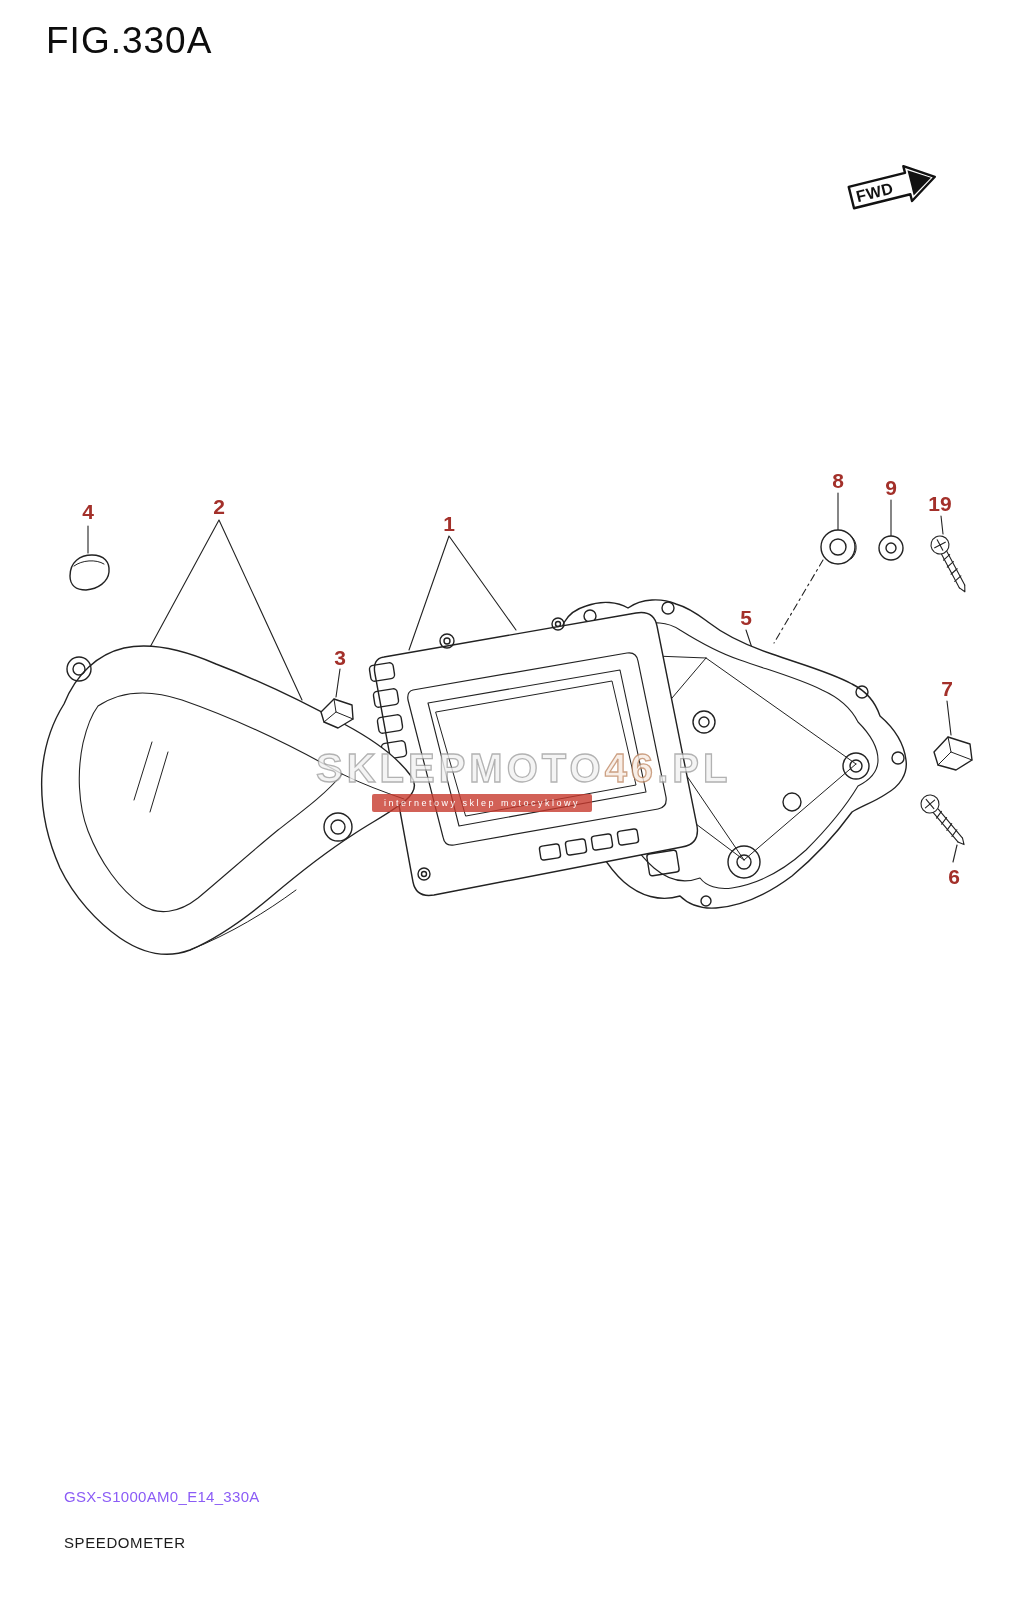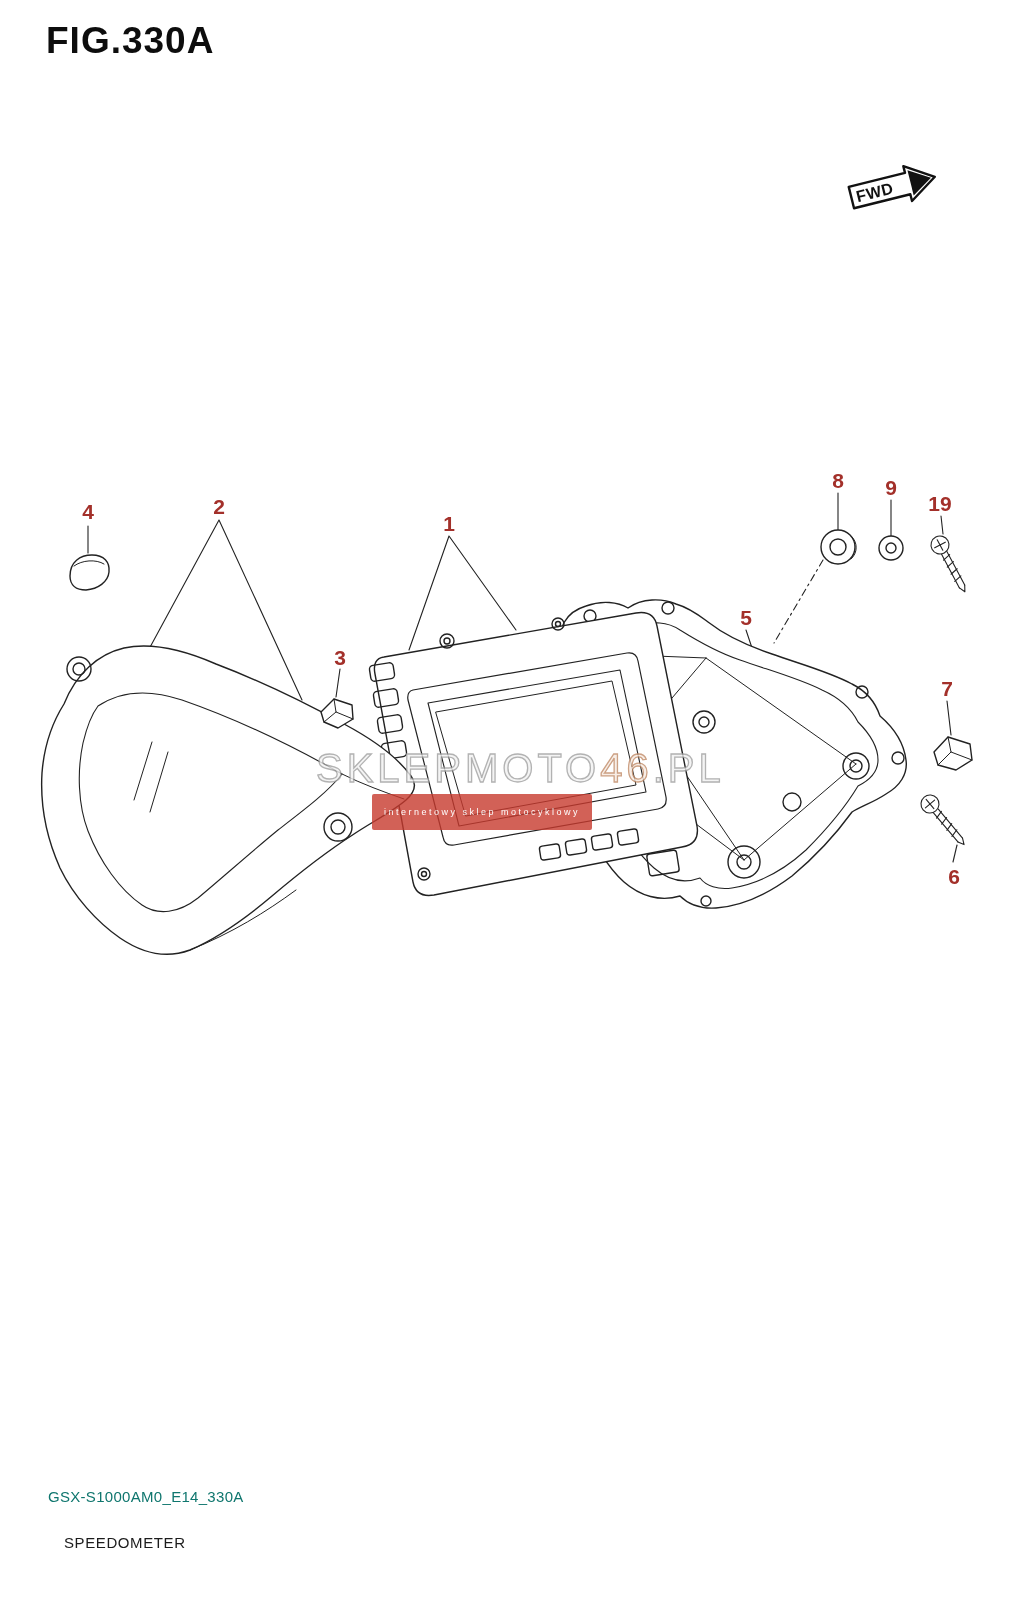--- a/index.html
+++ b/index.html
@@ -1,29 +1,29 @@
 <!DOCTYPE html>
 <html><head>
 <meta charset="utf-8">
 <style>
   html,body{margin:0;padding:0;background:#ffffff;}
   .page{position:relative;width:1024px;height:1600px;background:#fff;overflow:hidden;
         font-family:"Liberation Sans",sans-serif;color:#111;}
-  .fig-title{position:absolute;left:46px;top:20px;margin:0;font-size:37px;font-weight:700;
+  .fig-title{position:absolute;left:46px;top:20px;margin:0;font-size:37px;font-weight:400;
              letter-spacing:1px;color:#0d0d0d;}
   .diagram-svg{position:absolute;left:0;top:0;}
   .callout{position:absolute;transform:translate(-50%,-50%);font-size:21px;font-weight:600;
            color:#a3302a;line-height:1;}
   .watermark{position:absolute;left:316px;top:746px;opacity:.8;pointer-events:none;}
-  .wm-main{font-size:40px;font-weight:400;letter-spacing:4px;white-space:nowrap;
+  .wm-main{font-size:40px;font-weight:700;letter-spacing:4px;white-space:nowrap;
            color:#f2f2f2;-webkit-text-stroke:1.3px #a0a0a0;}
   .wm-main .accent{-webkit-text-stroke:1.3px #c08a66;color:#f7ebe2;}
   .wm-sub{display:inline-block;margin-top:3px;margin-left:56px;background:#c83a2e;color:#fff;
-          font-size:9px;letter-spacing:2.5px;padding:13px 12px;border-radius:2px;white-space:nowrap;}
-  .footer-code{position:absolute;left:48px;top:1488px;font-size:15px;letter-spacing:.3px;color:#0f766e;}
+          font-size:9px;letter-spacing:2.5px;padding:4px 12px;border-radius:2px;white-space:nowrap;}
+  .footer-code{position:absolute;left:64px;top:1488px;font-size:15px;letter-spacing:.3px;color:#8b5cf6;}
   .footer-name{position:absolute;left:64px;top:1534px;font-size:15px;letter-spacing:.6px;color:#1c1c1c;}
 </style>
 </head>
 <body>
 
 <div class="page">
 
   <h1 class="fig-title">FIG.330A</h1>
 
   <svg class="diagram-svg" width="1024" height="1600" viewBox="0 0 1024 1600" xmlns="http://www.w3.org/2000/svg">

